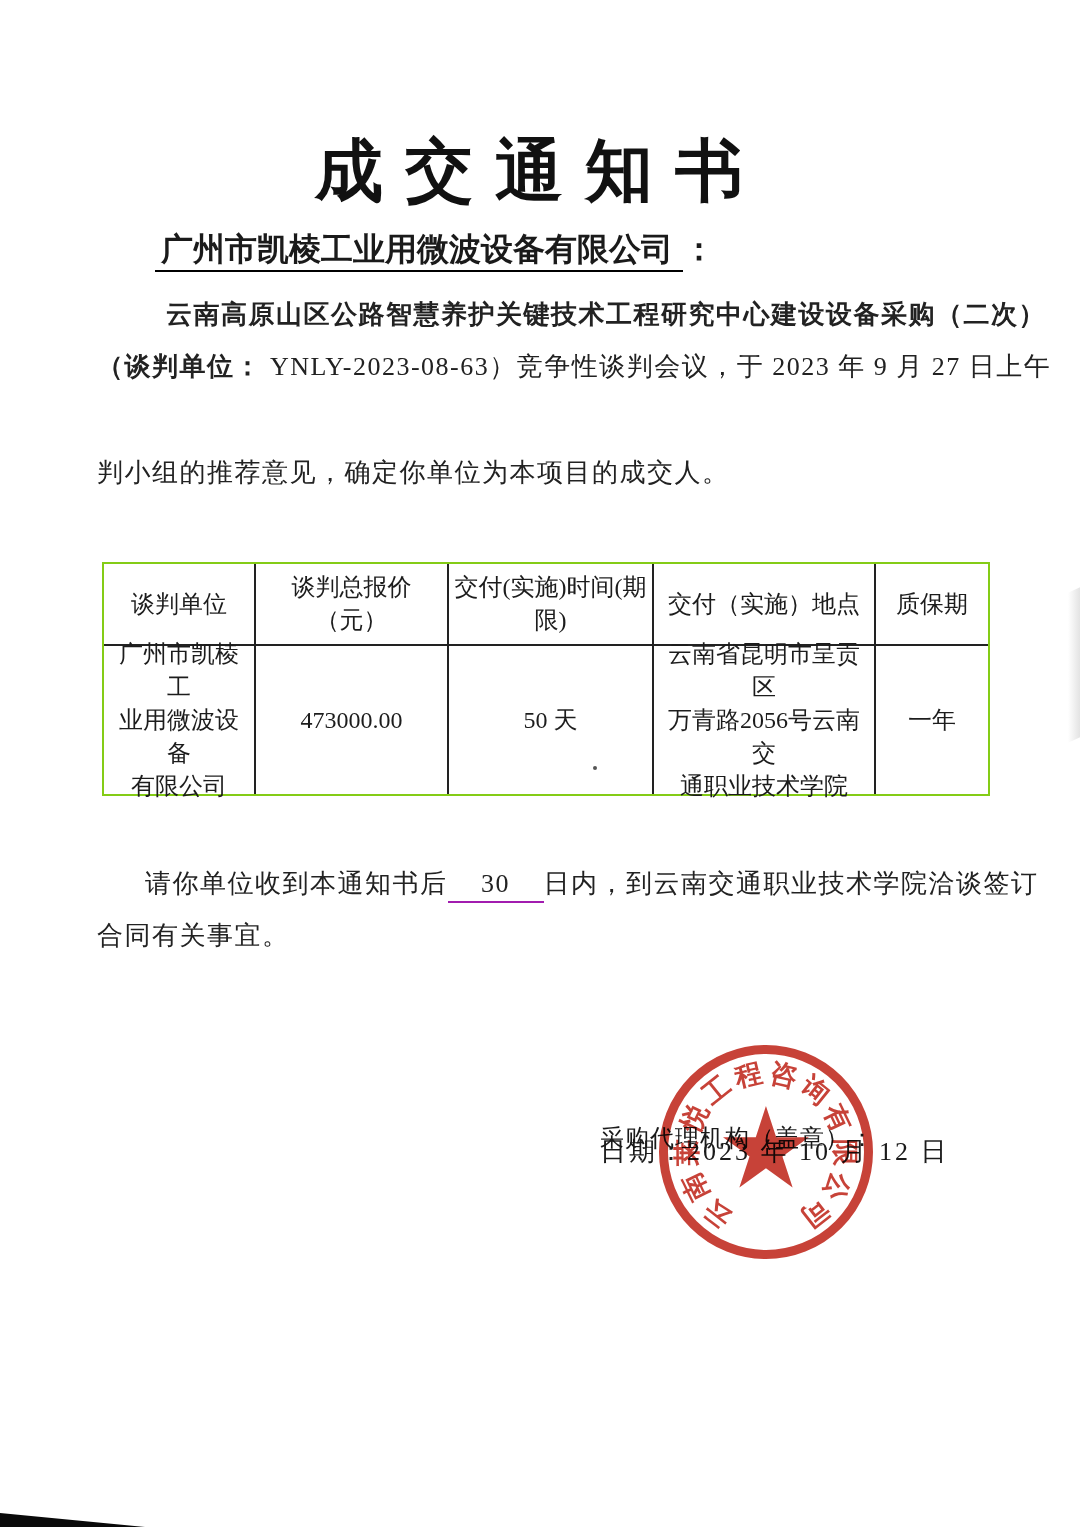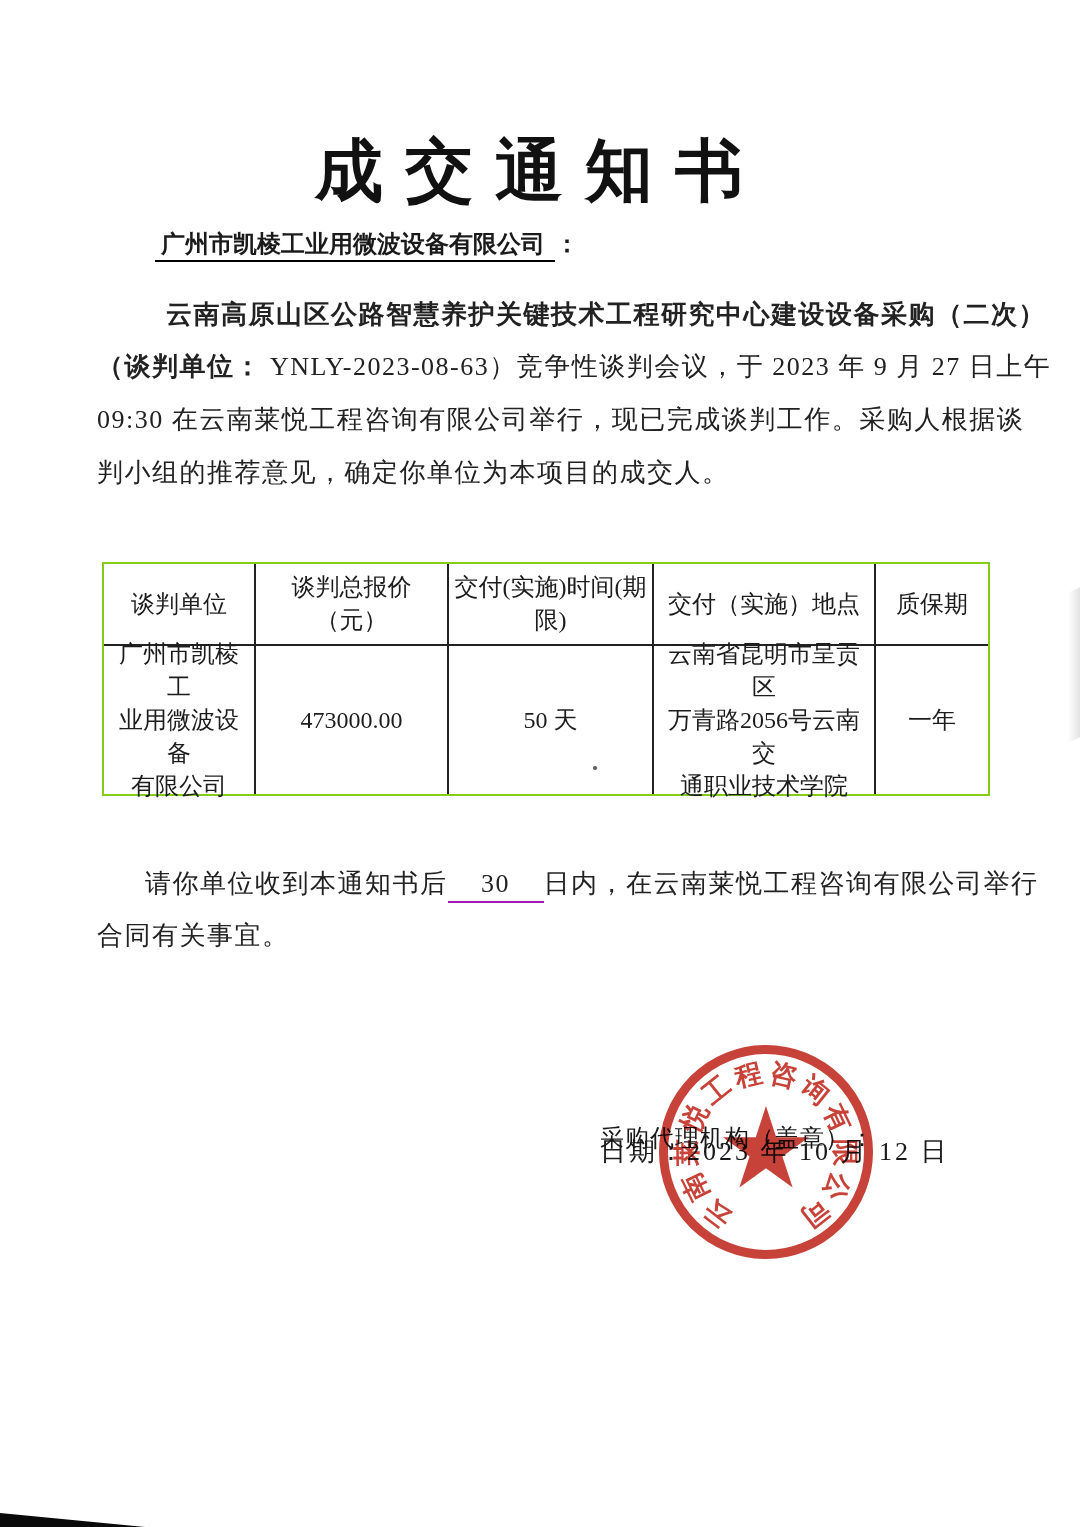--- a/index.html
+++ b/index.html
@@ -18,21 +18,21 @@
   .doc-title {
     top: 126px; left: 0; width: 1080px;
     text-align: center;
     font-size: 68px; font-weight: 700;
     letter-spacing: 22px;
     font-family: "Liberation Serif", serif;
     color: #111;
   }
   .addressee {
     top: 228px; left: 155px;
-    font-size: 24px; font-weight: 700;
+    font-size: 32px; font-weight: 700;
     font-family: "Liberation Sans", sans-serif;
   }
   .addressee .uline {
     border-bottom: 2px solid #000;
     padding: 0 10px 3px 6px;
   }
   .body-line {
     font-size: 26px;
     letter-spacing: 1.5px;
     color: #222;
@@ -140,21 +140,20 @@
   <div class="abs addressee">
     <span class="uline">广州市凯棱工业用微波设备有限公司</span><span>：</span>
   </div>
 
   <div class="abs body-line bold-hei l1">云南高原山区公路智慧养护关键技术工程研究中心建设设备采购（二次）</div>
 
   <div class="abs body-line l2">
     <span class="bold-hei">（谈判单位：</span><span> YNLY-2023-08-63）</span><span>竞争性谈判会议，于 2023 年 9 月 27 日上午</span>
   </div>
 
-  <div class="abs body-line l3">09:30 在云南莱悦工程咨询有限公司举行，现已完成谈判工作。采购人根据谈</div>
   <div class="abs body-line l4">判小组的推荐意见，确定你单位为本项目的成交人。</div>
 
   <div class="ntable">
     <div class="cell h0">谈判单位</div>
     <div class="cell h1">谈判总报价
 （元）</div>
     <div class="cell h2">交付(实施)时间(期
 限)</div>
     <div class="cell h3">交付（实施）地点</div>
     <div class="cell h4">质保期</div>
@@ -164,21 +163,21 @@
 有限公司</div>
     <div class="cell c1">473000.00</div>
     <div class="cell c2">50 天</div>
     <div class="cell c3">云南省昆明市呈贡区
 万青路2056号云南交
 通职业技术学院</div>
     <div class="cell c4">一年</div>
   </div>
 
   <div class="abs body-line closing1">
-    <span>请你单位收到本通知书后</span><span class="days-blank">30</span><span>日内，在云南莱悦工程咨询有限公司举行</span>
+    <span>请你单位收到本通知书后</span><span class="days-blank">30</span><span>日内，到云南交通职业技术学院洽谈签订</span>
   </div>
   <div class="abs body-line closing2">合同有关事宜。</div>
 
   <div class="abs sig-agency">采购代理机构（盖章）：</div>
   <div class="abs sig-date">日期：2023 年 10 月 12 日</div>
 
   <div class="stamp" style="color: rgb(192, 39, 28);">
     <span class="stamp-star">★</span>
   <span class="stamp-char" style="transform: translate(-50%, -50%) rotate(-142deg) translateY(-79px);">云</span>
       <span class="stamp-char" style="transform: translate(-50%, -50%) rotate(-116.182deg) translateY(-79px);">南</span>

